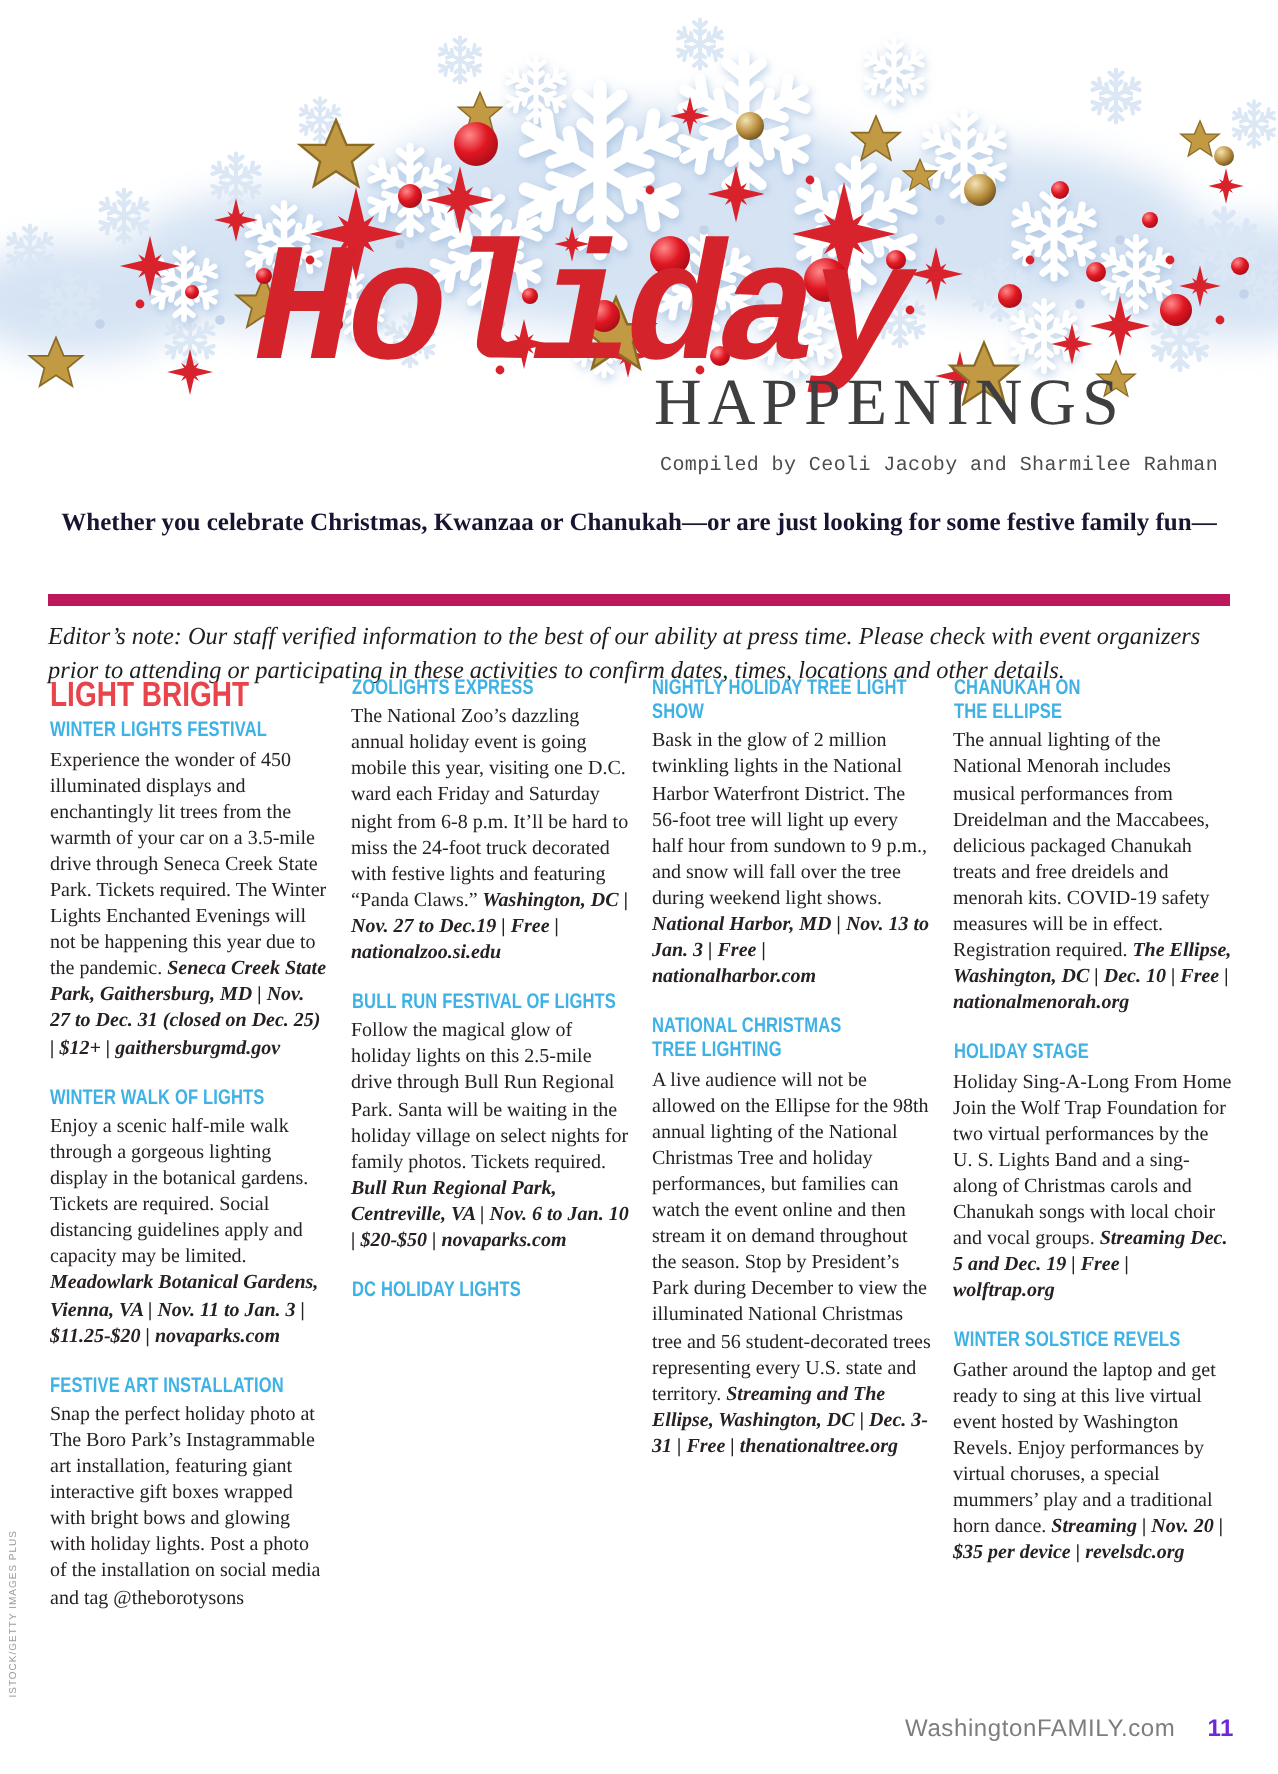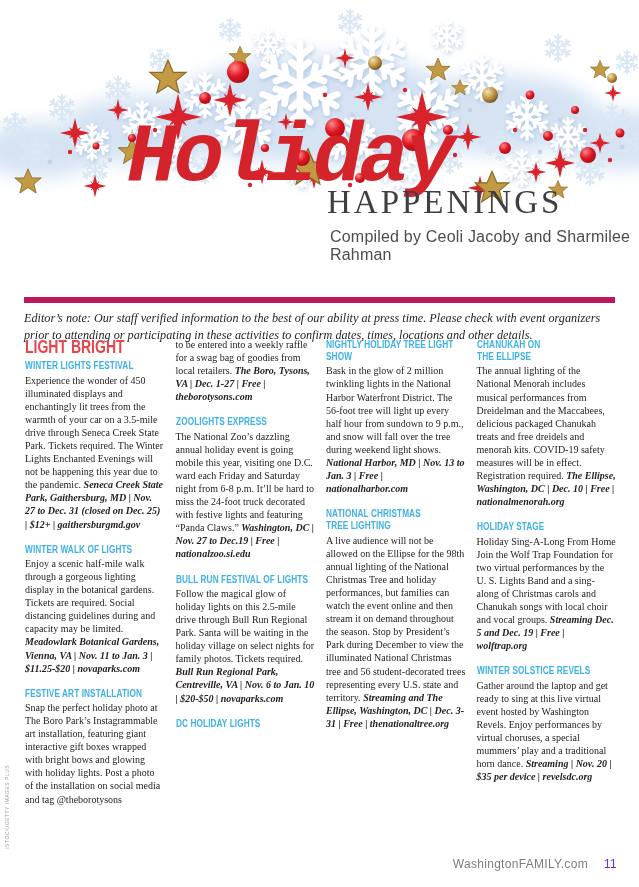--- a/index.html
+++ b/index.html
@@ -13,21 +13,21 @@
     font-family:Liberation Mono, monospace;font-style:italic;font-weight:700;
     font-size:84px;line-height:1;color:#d5232b;letter-spacing:-4px;margin-left:39px;
   }
   .masthead-caps{
     position:absolute;top:186px;left:327px;z-index:2;
     font-family:"Liberation Serif",serif;font-size:33px;line-height:1;
     letter-spacing:3px;color:#3f3e40;
   }
   .byline{
     position:absolute;top:228px;left:330px;z-index:2;
-    font-family:Liberation Sans, sans-serif;font-size:16px;color:#4c4c4e;letter-spacing:.2px;
+    font-family:Liberation Mono, monospace;font-size:10px;color:#4c4c4e;letter-spacing:.2px;
   }
   .intro{
     position:absolute;top:252px;left:24px;right:24px;margin:0;z-index:2;
     text-align:center;font-weight:700;font-size:12.5px;line-height:1.45;color:#171530;
   }
   .editors-note{
     position:absolute;top:297px;left:24px;right:24px;margin:0;z-index:2;
     border-top:6px solid #be185d;padding-top:7px;
     font-style:italic;font-size:12.2px;line-height:1.4;color:#1e1e1e;
   }
@@ -51,21 +51,21 @@
   .details{font-style:italic;font-weight:600;}
   .credit{
     position:absolute;left:4px;bottom:38px;z-index:2;
     font-family:"Liberation Sans",sans-serif;font-size:5px;letter-spacing:.5px;color:#9a9a9a;
     writing-mode:vertical-rl;transform:rotate(180deg);
   }
   .footer{
     position:absolute;right:22px;bottom:16px;z-index:2;
     font-family:"Liberation Sans",sans-serif;font-size:12px;color:#7d7d7d;letter-spacing:.3px;
   }
-  .footer .pagenum{margin-left:16px;font-weight:400;color:#6d28d9;}
+  .footer .pagenum{margin-left:16px;font-weight:700;color:#6d28d9;}
 </style>
 </head>
 <body>
 
 <svg class="banner" width="639" height="230" viewBox="0 0 639 230">
   <defs>
     <filter id="soft" x="-80%" y="-80%" width="260%" height="260%">
         <feGaussianBlur stdDeviation="9"></feGaussianBlur>
       </filter>
     <filter id="fs" x="-60%" y="-60%" width="220%" height="220%">
@@ -237,45 +237,41 @@
     <circle cx="352" cy="115" r="2.4"></circle>
       <circle cx="430" cy="175" r="2.4"></circle>
       <circle cx="560" cy="120" r="2.4"></circle>
   </g>
 </svg>
 
 <div class="masthead-script">Holiday</div>
 <div class="masthead-caps">HAPPENINGS</div>
 <div class="byline">Compiled by Ceoli Jacoby and Sharmilee Rahman</div>
 
-<p class="intro"><br></p>
+<p class="intro"><span>Whether you celebrate Christmas, Kwanzaa or Chanukah—or are just looking for some festive family fun—</span><br></p>
 
 <p class="editors-note">Editor’s note: Our staff verified information to the best of our ability at press time. Please check with event organizers prior to attending or participating in these activities to confirm dates, times, locations and other details.</p>
 
 <div class="columns">
     <div class="col">
       <h2 class="section-label">LIGHT BRIGHT</h2>
       <section class="event">
     <h3 class="event-heading">WINTER LIGHTS FESTIVAL</h3>
     <p class="event-body"><span class="body-text">Experience the wonder of 450 illuminated displays and enchantingly lit trees from the warmth of your car on a 3.5-mile drive through Seneca Creek State Park. Tickets required. The Winter Lights Enchanted Evenings will not be happening this year due to the pandemic.</span><span class="details"> Seneca Creek State Park, Gaithersburg, MD | Nov. 27 to Dec. 31 (closed on Dec. 25) | $12+ | gaithersburgmd.gov</span></p>
   </section>
       <section class="event">
     <h3 class="event-heading">WINTER WALK OF LIGHTS</h3>
-    <p class="event-body"><span class="body-text">Enjoy a scenic half-mile walk through a gorgeous lighting display in the botanical gardens. Tickets are required. Social distancing guidelines during and capacity may be limited.</span><span class="details"> Meadowlark Botanical Gardens, Vienna, VA | Nov. 11 to Jan. 3 | $11.25-$20 | novaparks.com</span></p>
+    <p class="event-body"><span class="body-text">Enjoy a scenic half-mile walk through a gorgeous lighting display in the botanical gardens. Tickets are required. Social distancing guidelines apply and capacity may be limited.</span><span class="details"> Meadowlark Botanical Gardens, Vienna, VA | Nov. 11 to Jan. 3 | $11.25-$20 | novaparks.com</span></p>
   </section>
       <section class="event">
     <h3 class="event-heading">FESTIVE ART INSTALLATION</h3>
     <p class="event-body"><span class="body-text">Snap the perfect holiday photo at The Boro Park’s Instagrammable art installation, featuring giant interactive gift boxes wrapped with bright bows and glowing with holiday lights. Post a photo of the installation on social media and tag @theborotysons</span></p>
   </section>
     </div>
     <div class="col">
-      <section class="event continuation">
-
-    <p class="event-body"><span class="body-text">to be entered into a weekly raffle for a swag bag of goodies from local retailers.</span><span class="details"> The Boro, Tysons, VA | Dec. 1-27 | Free | theborotysons.com</span></p>
-  </section>
       <section class="event">
     <h3 class="event-heading">ZOOLIGHTS EXPRESS</h3>
     <p class="event-body"><span class="body-text">The National Zoo’s dazzling annual holiday event is going mobile this year, visiting one D.C. ward each Friday and Saturday night from 6-8 p.m. It’ll be hard to miss the 24-foot truck decorated with festive lights and featuring “Panda Claws.”</span><span class="details"> Washington, DC | Nov. 27 to Dec.19 | Free | nationalzoo.si.edu</span></p>
   </section>
       <section class="event">
     <h3 class="event-heading">BULL RUN FESTIVAL OF LIGHTS</h3>
     <p class="event-body"><span class="body-text">Follow the magical glow of holiday lights on this 2.5-mile drive through Bull Run Regional Park. Santa will be waiting in the holiday village on select nights for family photos. Tickets required.</span><span class="details"> Bull Run Regional Park, Centreville, VA |  Nov. 6 to Jan. 10 | $20-$50 | novaparks.com</span></p>
   </section>
       <section class="event">
     <h3 class="event-heading">DC HOLIDAY LIGHTS</h3>

